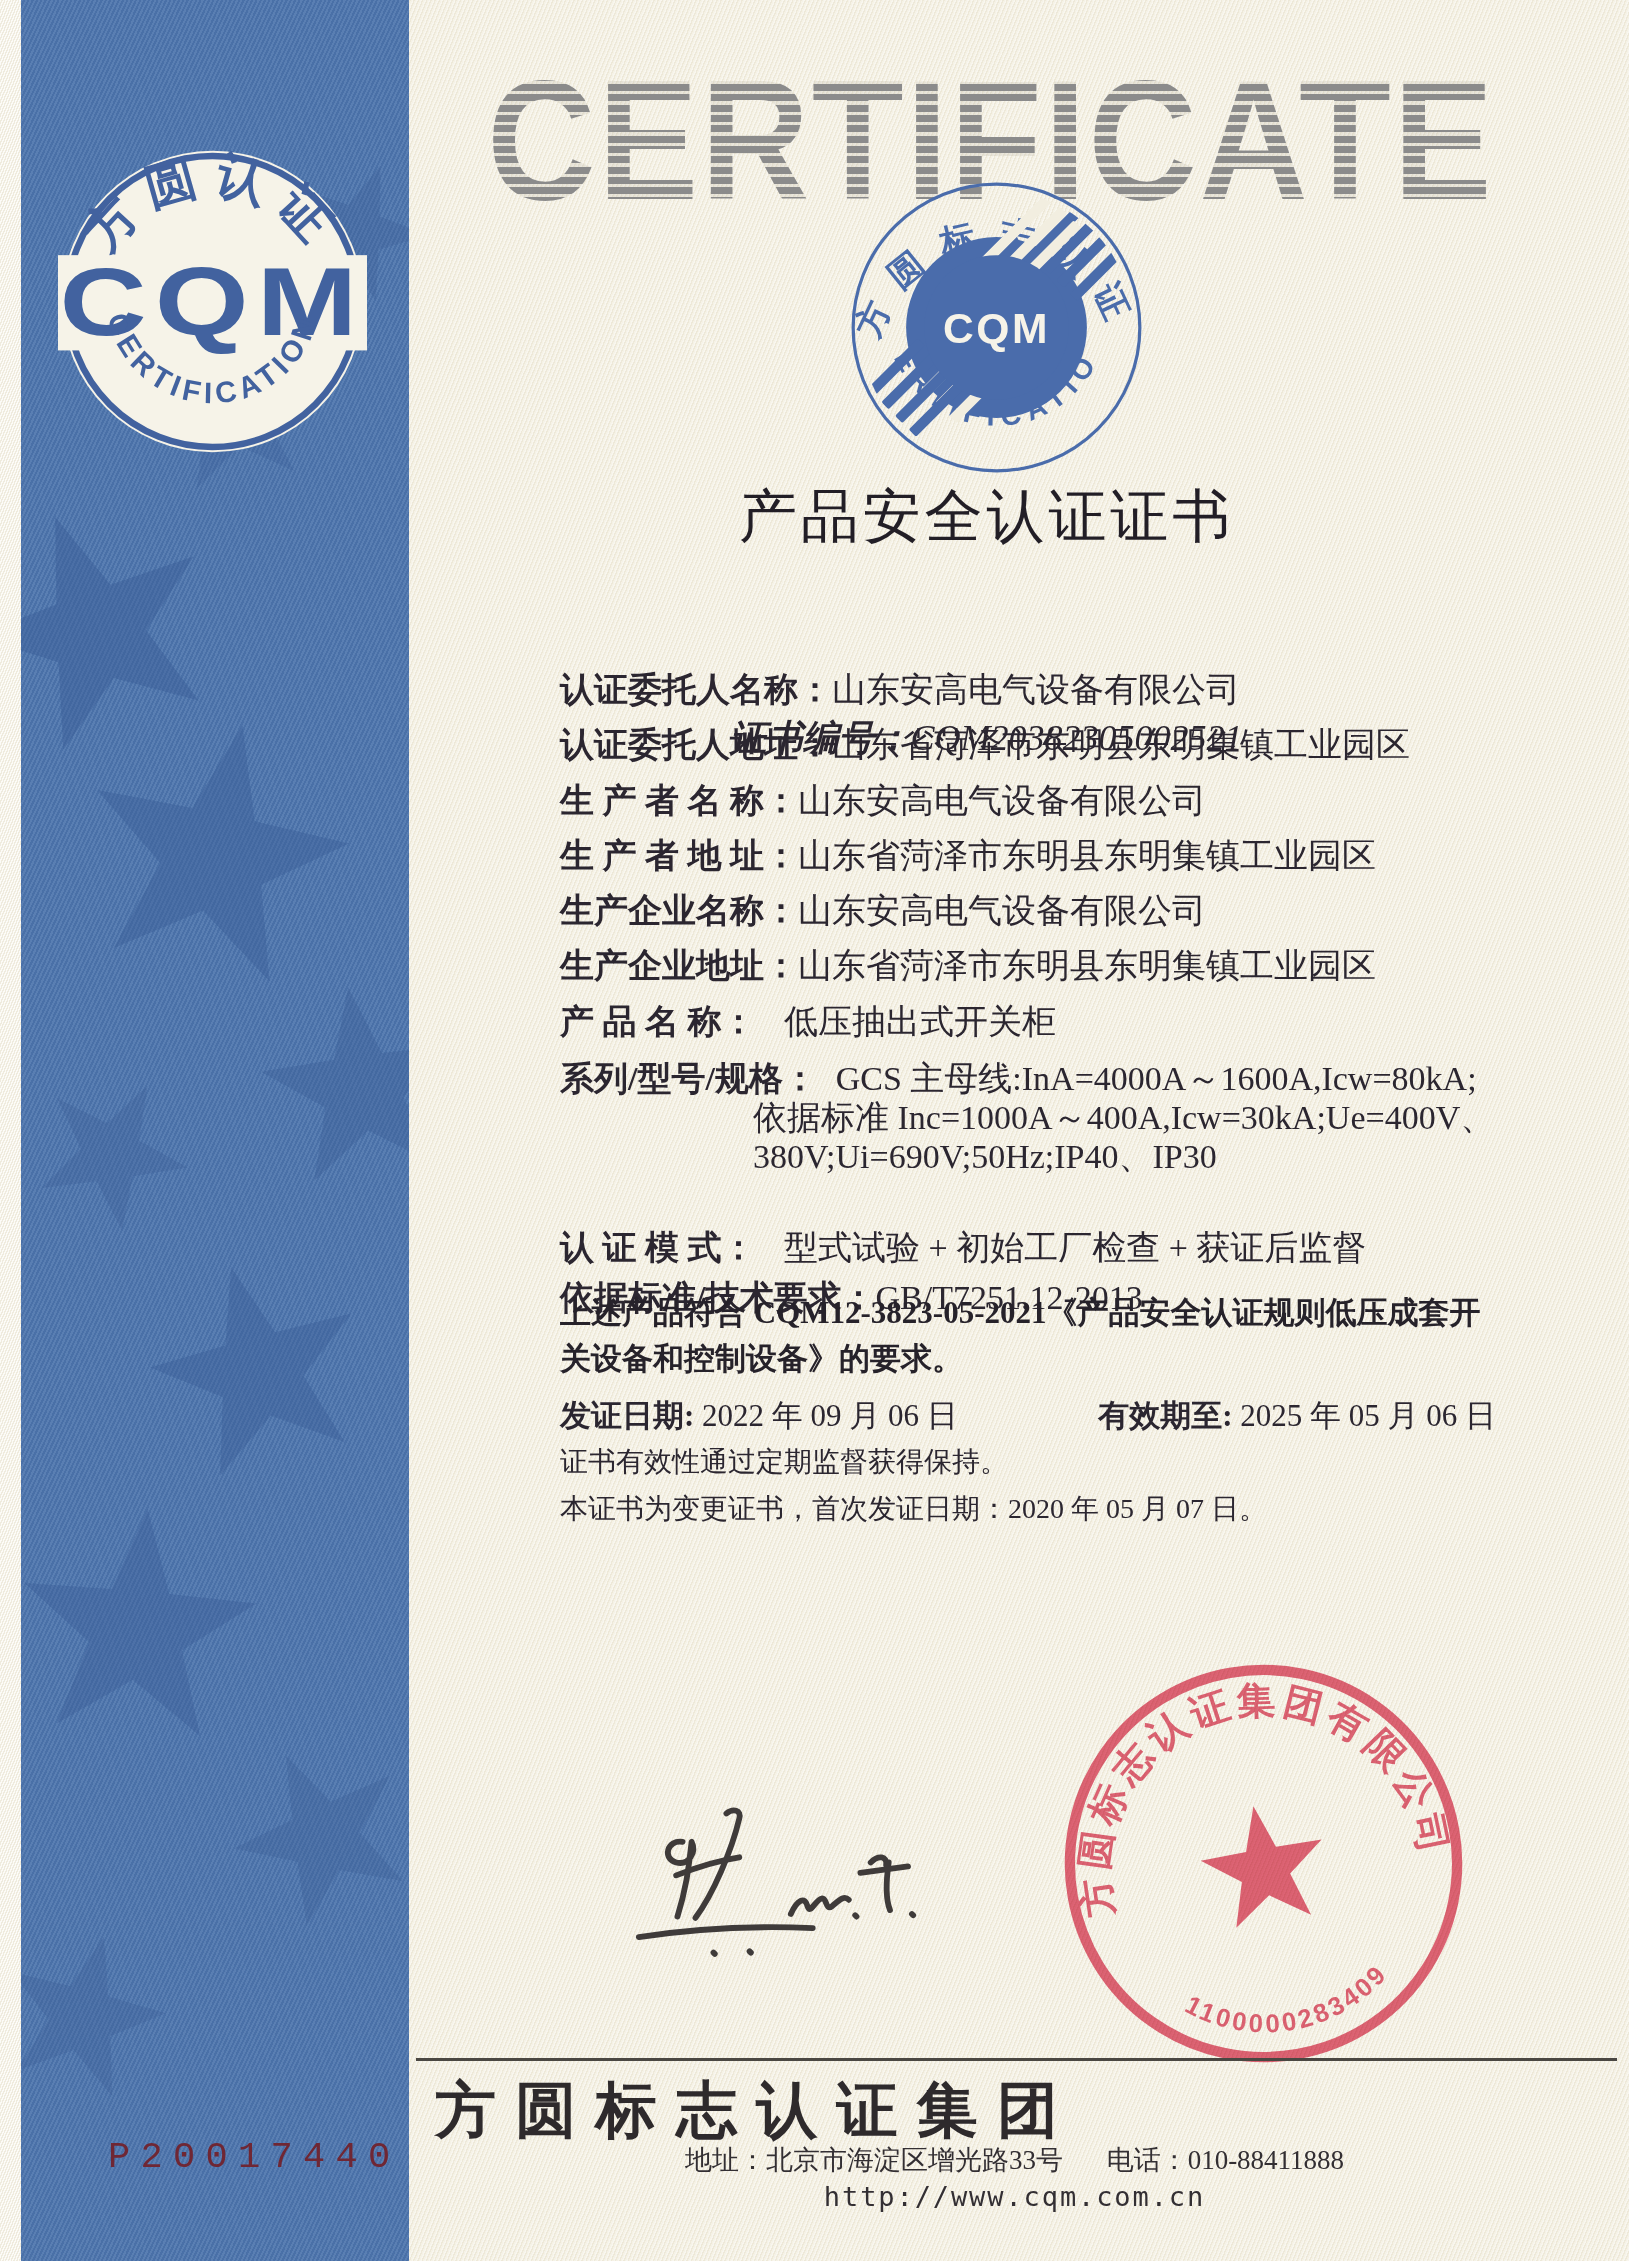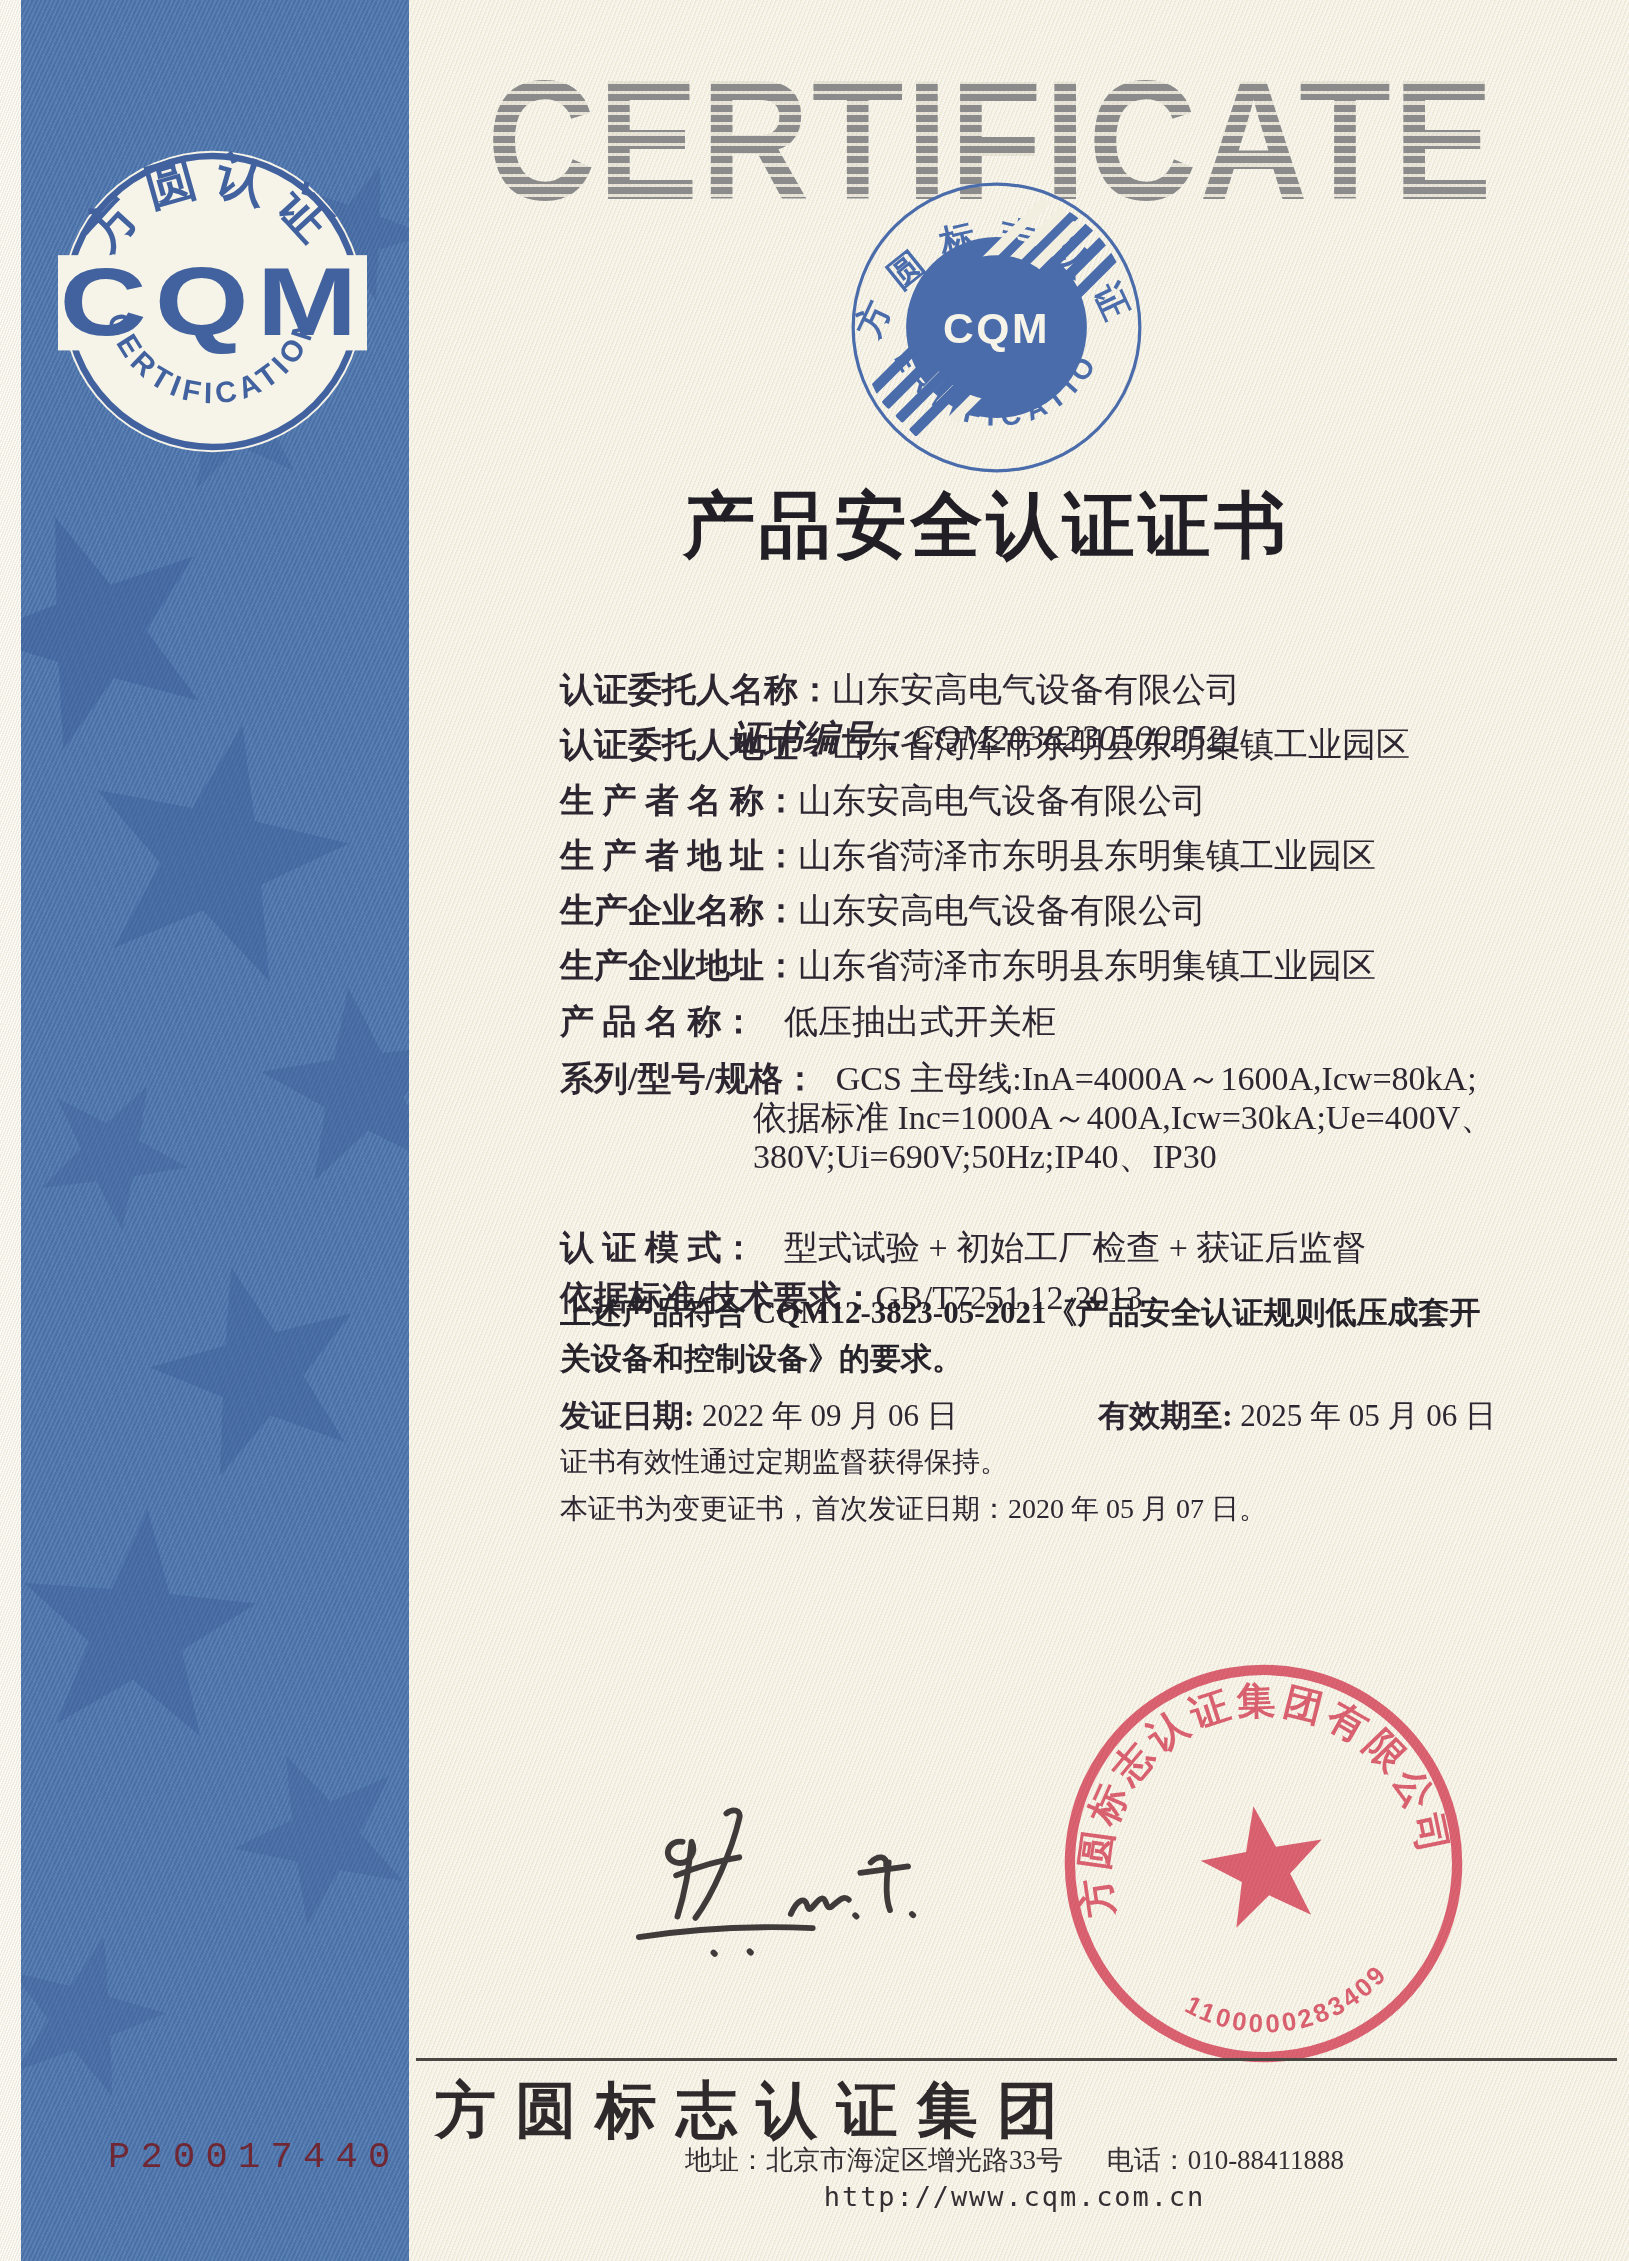--- a/index.html
+++ b/index.html
@@ -49,21 +49,21 @@
     transform:scaleX(.88);transform-origin:center top;
     background:repeating-linear-gradient(180deg,#8b8b8b 0 7px,rgba(190,185,170,.25) 7px 10.3px);
     -webkit-background-clip:text;background-clip:text;
     -webkit-text-fill-color:transparent;color:transparent;
   }
   
   .emblem{position:absolute;left:848px;top:179px;width:297px;height:297px;}
   
   .title{
     position:absolute;left:387px;top:478px;width:1199px;
-    text-align:center;font-size:72px;font-weight:700;letter-spacing:3.9px;color:#221e26;
+    text-align:center;font-size:58px;font-weight:400;letter-spacing:3.9px;color:#221e26;
   }
   .certno{
     position:absolute;left:387px;top:714px;width:1199px;
     text-align:center;font-size:36px;color:#2b2630;font-style:italic;
   }
   .certno .lbl{font-weight:700;}
   
   .fields{position:absolute;left:560px;top:672px;width:936px;font-size:34px;}
   .field-row{display:flex;line-height:36px;margin-bottom:19.3px;}
   .flabel{min-width:224px;font-weight:700;flex-shrink:0;}

